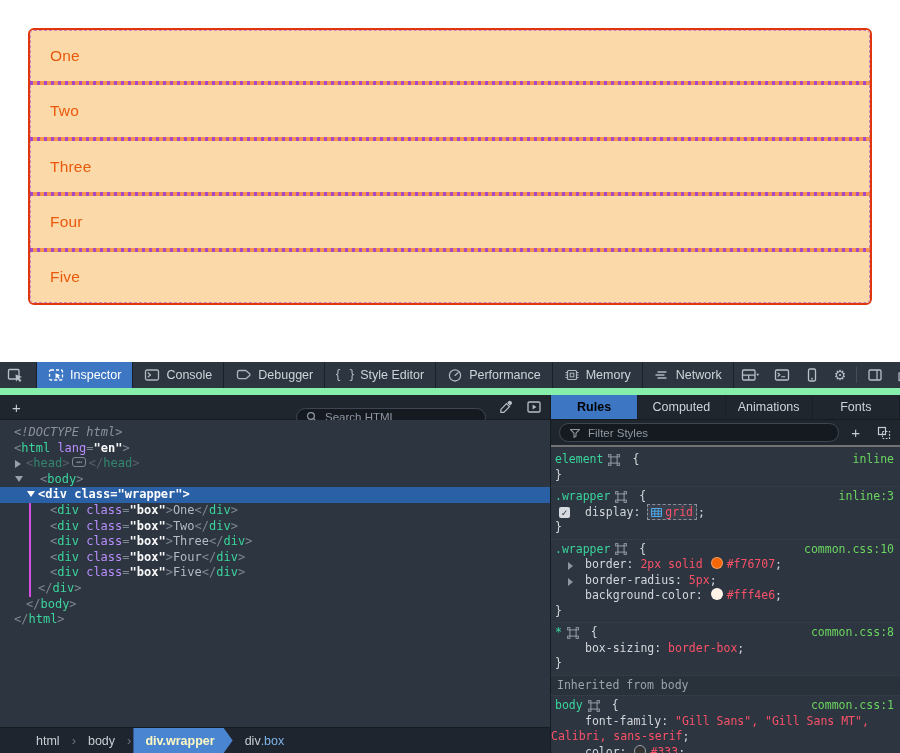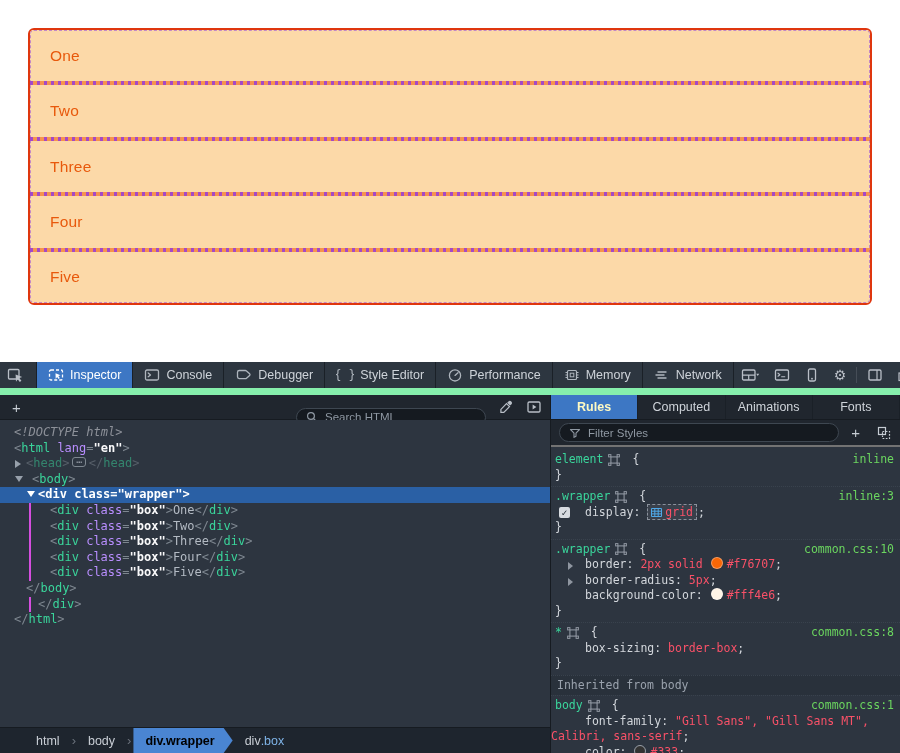--- a/index.html
+++ b/index.html
@@ -64,30 +64,30 @@
   .twisty{position:absolute;top:4px;width:0;height:0;border-style:solid;}
   .twisty.open{border-width:6px 4px 0 4px;border-color:#97a0ab transparent transparent transparent;}
   .twisty.closed{border-width:4px 0 4px 6px;border-color:transparent transparent transparent #97a0ab;}
   .sel .twisty.open{border-top-color:#fff;}
   .guide{position:absolute;left:29px;top:0;bottom:0;width:2px;background:#d54ee0;}
   
   .crumbs{height:25px;flex:0 0 25px;background:#1e252e;border-top:1px solid #161b21;
     display:flex;align-items:center;font-size:12.5px;padding-left:26px;color:#c9ced5;}
   .crumb{padding:0 10px;white-space:nowrap;height:100%;display:flex;align-items:center;}
   .crumb .sfx{color:#7fb4e8;}
-  .crumb.selc{background:#4a85d2;color:#000000;font-weight:bold;
+  .crumb.selc{background:#4a85d2;color:#fef9c3;font-weight:bold;
     clip-path:polygon(0 0,calc(100% - 9px) 0,100% 50%,calc(100% - 9px) 100%,0 100%);
     padding:0 18px 0 12px;margin-right:2px;}
   .chev{color:#6b727c;font-size:13px;padding:0 2px;}
   
   .rtabs{height:24px;flex:0 0 24px;display:flex;background:#20262e;border-bottom:1px solid #161b21;
     font-size:12.5px;}
   .rtab{flex:1;display:flex;align-items:center;justify-content:center;border-right:1px solid #1a2027;
     color:#ced3d9;}
-  .rtab.active{background:#3d77c4;color:#fef9c3;font-weight:bold;}
+  .rtab.active{background:#3d77c4;color:#000000;font-weight:bold;}
   .rules-toolbar{height:25px;flex:0 0 25px;background:#20262e;border-bottom:2px solid #737373;
     display:flex;align-items:center;gap:8px;padding:0 8px;}
   .flt{flex:1;}
   .rt-icons{display:flex;gap:12px;align-items:center;color:#c6ccd3;}
   .rules-list{flex:1;overflow:hidden;background:#2d3540;font-family:"DejaVu Sans Mono",monospace;
     font-size:11.5px;line-height:15.5px;padding-top:3px;}
   .rule{padding:2px 0 3px 0;}
   .rules-list > div + div{border-top:1px dotted #39424d;}
   .selrow{display:flex;align-items:center;padding:0 6px 0 4px;}
   .selname{color:#3ad59b;}
@@ -277,29 +277,29 @@
                 <rect x="2" y="3" width="12" height="10" rx="1.3" fill="none" stroke="currentColor" stroke-width="1.3"></rect>
                 <path d="M6.6 5.6l3.8 2.4-3.8 2.4z" fill="currentColor"></path>
               </svg>
             </span>
         </span>
       </div>
       <div class="tree">
           <div class="mrow" style="padding-left: 14px;"><span class="tk tk-d">&lt;!DOCTYPE html&gt;</span></div>
           <div class="mrow" style="padding-left: 14px;"><span class="tk tk-b">&lt;</span><span class="tk tk-t">html</span><span class="tk tk-p"> </span><span class="tk tk-a">lang</span><span class="tk tk-b">=</span><span class="tk tk-v">"en"</span><span class="tk tk-b">&gt;</span></div>
           <div class="mrow dim" style="padding-left: 26px;"><span class="twisty closed" style="left: 15px;"></span><span class="tk tk-b">&lt;</span><span class="tk tk-t">head</span><span class="tk tk-b">&gt;</span><span class="badge">⋯</span><span class="tk tk-b">&lt;/</span><span class="tk tk-t">head</span><span class="tk tk-b">&gt;</span></div>
-          <div class="mrow" style="padding-left: 32px;"><span class="twisty open" style="left: 15px;"></span><span class="tk tk-b">&lt;</span><span class="tk tk-t">body</span><span class="tk tk-b">&gt;</span></div>
+          <div class="mrow" style="padding-left: 40px;"><span class="twisty open" style="left: 15px;"></span><span class="tk tk-b">&lt;</span><span class="tk tk-t">body</span><span class="tk tk-b">&gt;</span></div>
           <div class="mrow sel" style="padding-left: 38px;"><span class="twisty open" style="left: 27px;"></span><span class="tk tk-b">&lt;</span><span class="tk tk-t">div</span><span class="tk tk-p"> </span><span class="tk tk-a">class</span><span class="tk tk-b">=</span><span class="tk tk-v">"wrapper"</span><span class="tk tk-b">&gt;</span></div>
           <div class="mrow" style="padding-left: 50px;"><span class="guide"></span><span class="tk tk-b">&lt;</span><span class="tk tk-t">div</span><span class="tk tk-p"> </span><span class="tk tk-a">class</span><span class="tk tk-b">=</span><span class="tk tk-v">"box"</span><span class="tk tk-b">&gt;</span><span class="tk tk-x">One</span><span class="tk tk-b">&lt;/</span><span class="tk tk-t">div</span><span class="tk tk-b">&gt;</span></div>
           <div class="mrow" style="padding-left: 50px;"><span class="guide"></span><span class="tk tk-b">&lt;</span><span class="tk tk-t">div</span><span class="tk tk-p"> </span><span class="tk tk-a">class</span><span class="tk tk-b">=</span><span class="tk tk-v">"box"</span><span class="tk tk-b">&gt;</span><span class="tk tk-x">Two</span><span class="tk tk-b">&lt;/</span><span class="tk tk-t">div</span><span class="tk tk-b">&gt;</span></div>
           <div class="mrow" style="padding-left: 50px;"><span class="guide"></span><span class="tk tk-b">&lt;</span><span class="tk tk-t">div</span><span class="tk tk-p"> </span><span class="tk tk-a">class</span><span class="tk tk-b">=</span><span class="tk tk-v">"box"</span><span class="tk tk-b">&gt;</span><span class="tk tk-x">Three</span><span class="tk tk-b">&lt;/</span><span class="tk tk-t">div</span><span class="tk tk-b">&gt;</span></div>
           <div class="mrow" style="padding-left: 50px;"><span class="guide"></span><span class="tk tk-b">&lt;</span><span class="tk tk-t">div</span><span class="tk tk-p"> </span><span class="tk tk-a">class</span><span class="tk tk-b">=</span><span class="tk tk-v">"box"</span><span class="tk tk-b">&gt;</span><span class="tk tk-x">Four</span><span class="tk tk-b">&lt;/</span><span class="tk tk-t">div</span><span class="tk tk-b">&gt;</span></div>
           <div class="mrow" style="padding-left: 50px;"><span class="guide"></span><span class="tk tk-b">&lt;</span><span class="tk tk-t">div</span><span class="tk tk-p"> </span><span class="tk tk-a">class</span><span class="tk tk-b">=</span><span class="tk tk-v">"box"</span><span class="tk tk-b">&gt;</span><span class="tk tk-x">Five</span><span class="tk tk-b">&lt;/</span><span class="tk tk-t">div</span><span class="tk tk-b">&gt;</span></div>
+          <div class="mrow" style="padding-left: 38px;"><span class="guide"></span><span class="tk tk-b">&lt;/</span><span class="tk tk-t">div</span><span class="tk tk-b">&gt;</span></div>
           <div class="mrow" style="padding-left: 26px;"><span class="tk tk-b">&lt;/</span><span class="tk tk-t">body</span><span class="tk tk-b">&gt;</span></div>
-          <div class="mrow" style="padding-left: 38px;"><span class="guide"></span><span class="tk tk-b">&lt;/</span><span class="tk tk-t">div</span><span class="tk tk-b">&gt;</span></div>
           <div class="mrow" style="padding-left: 14px;"><span class="tk tk-b">&lt;/</span><span class="tk tk-t">html</span><span class="tk tk-b">&gt;</span></div>
         </div>
       <div class="crumbs">
           <span class="crumb">
             <span>html</span>
           </span>
           <span class="chev">›</span>
           <span class="crumb">
             <span>body</span>
           </span>

